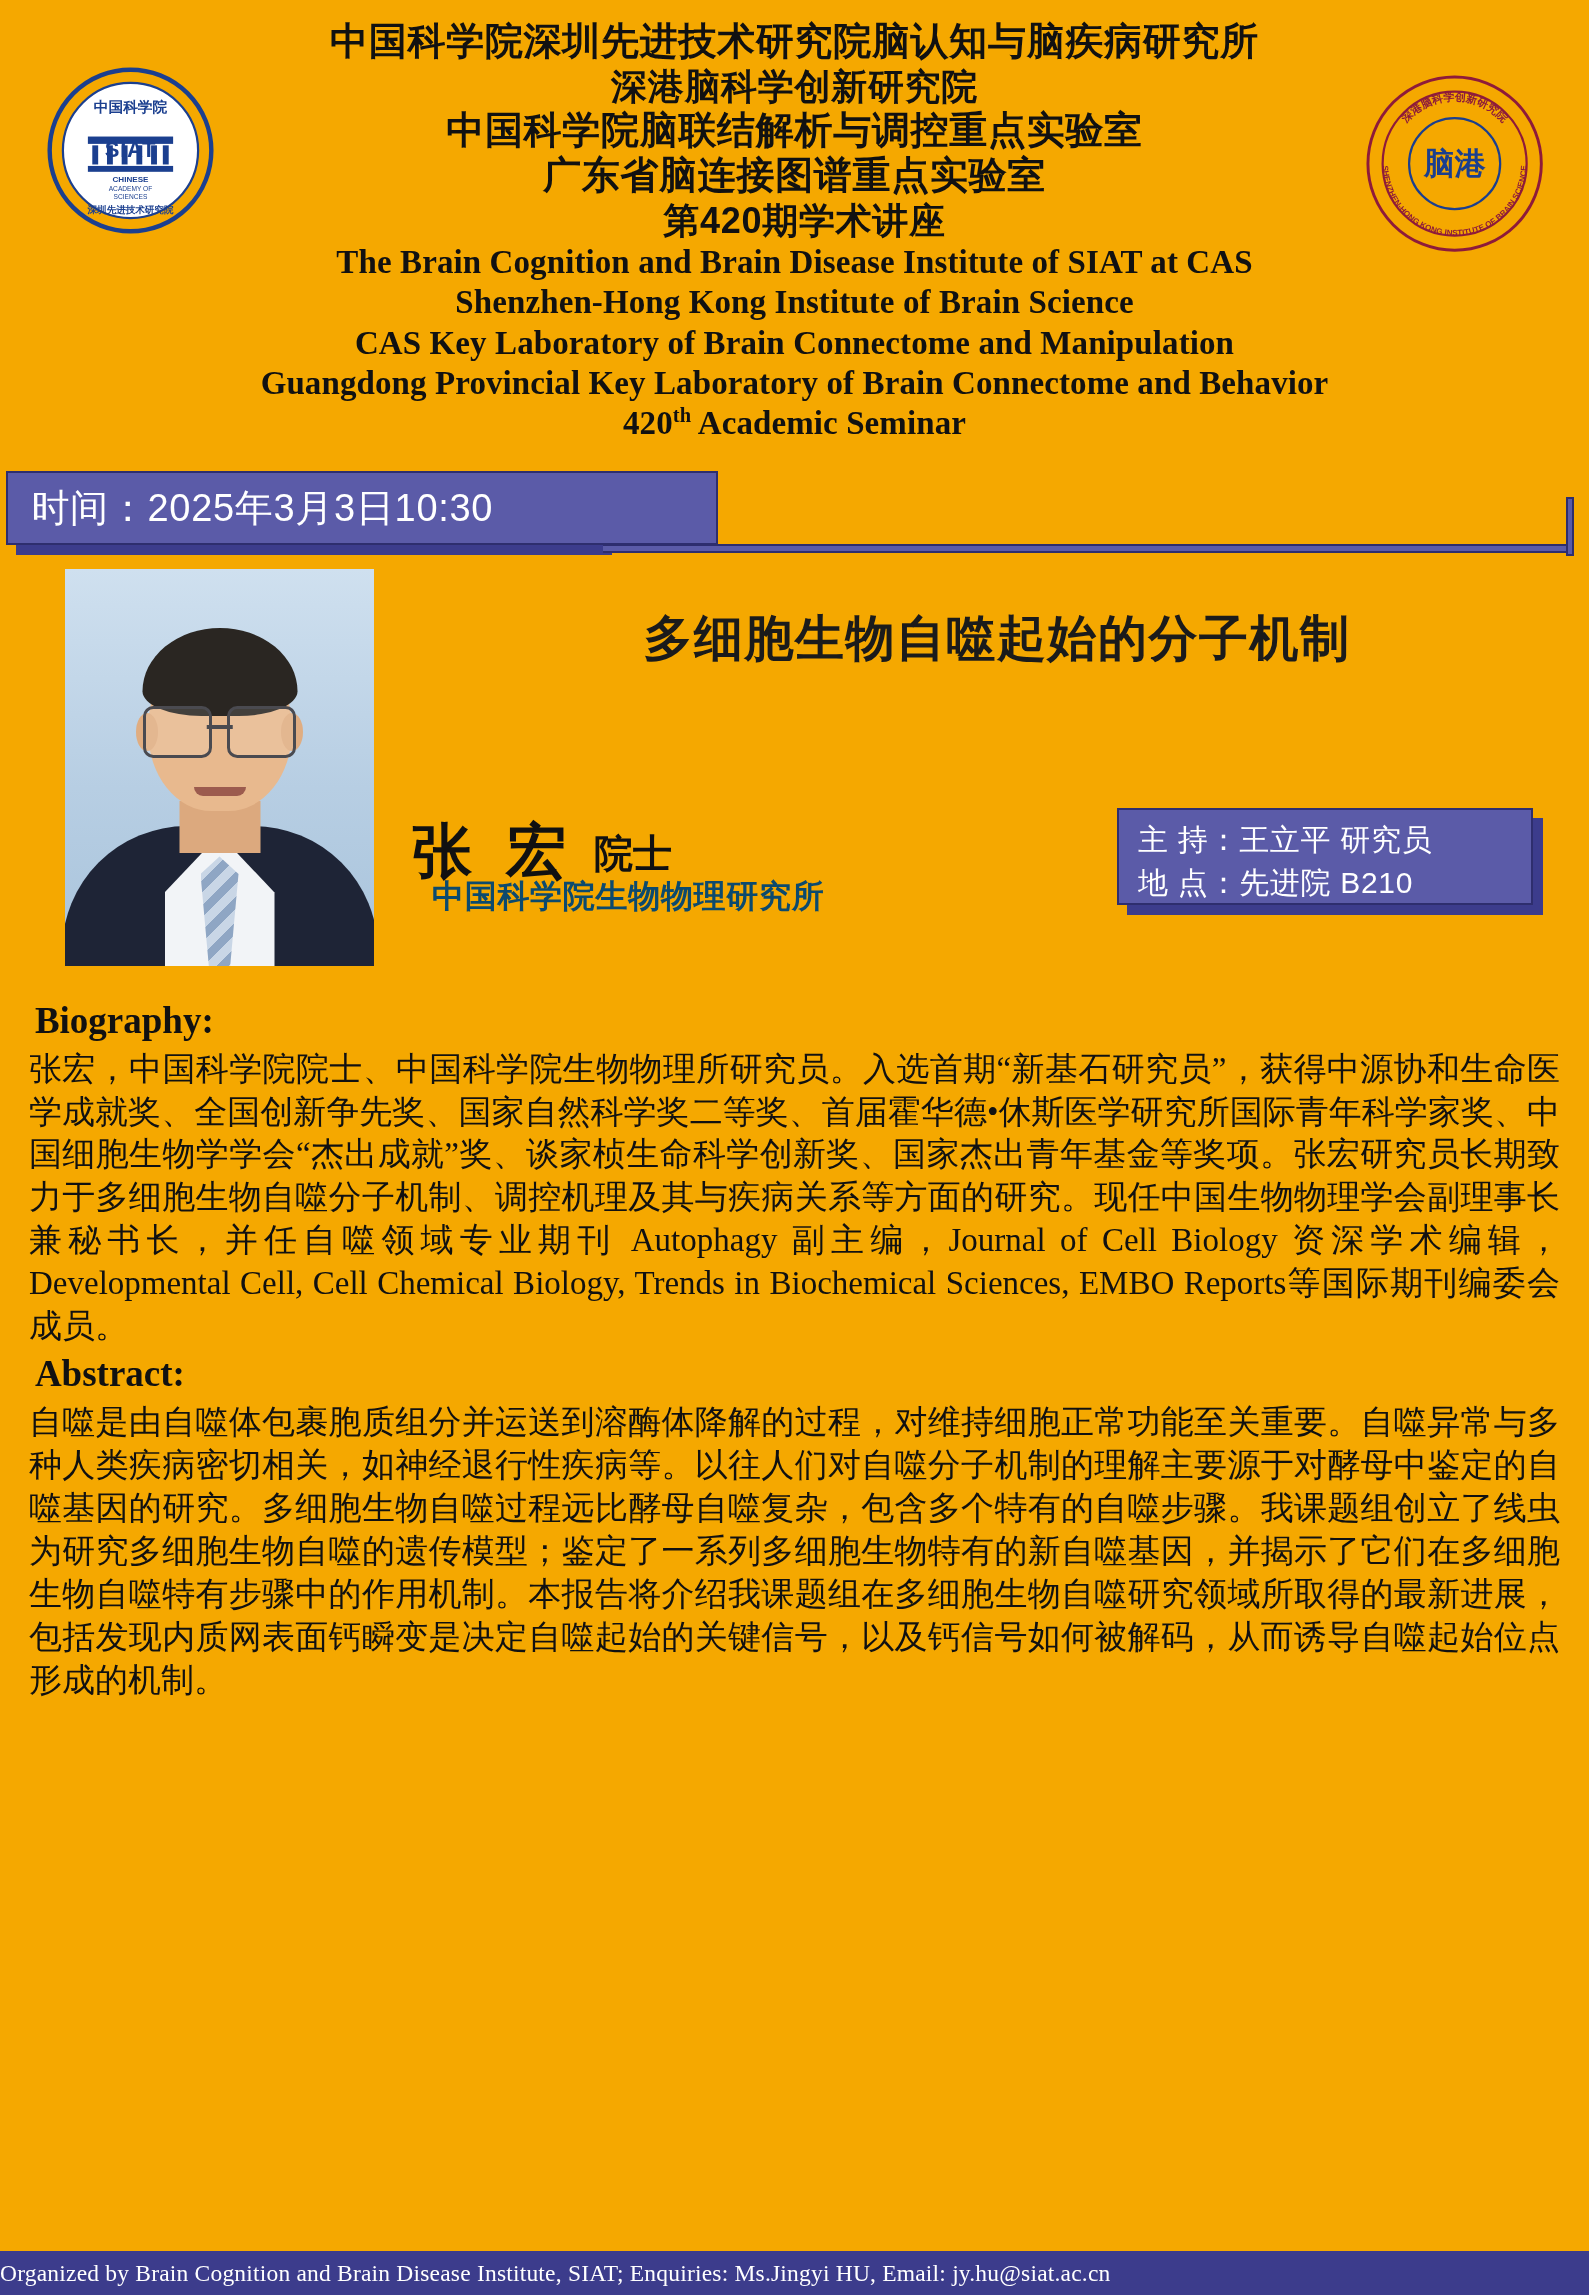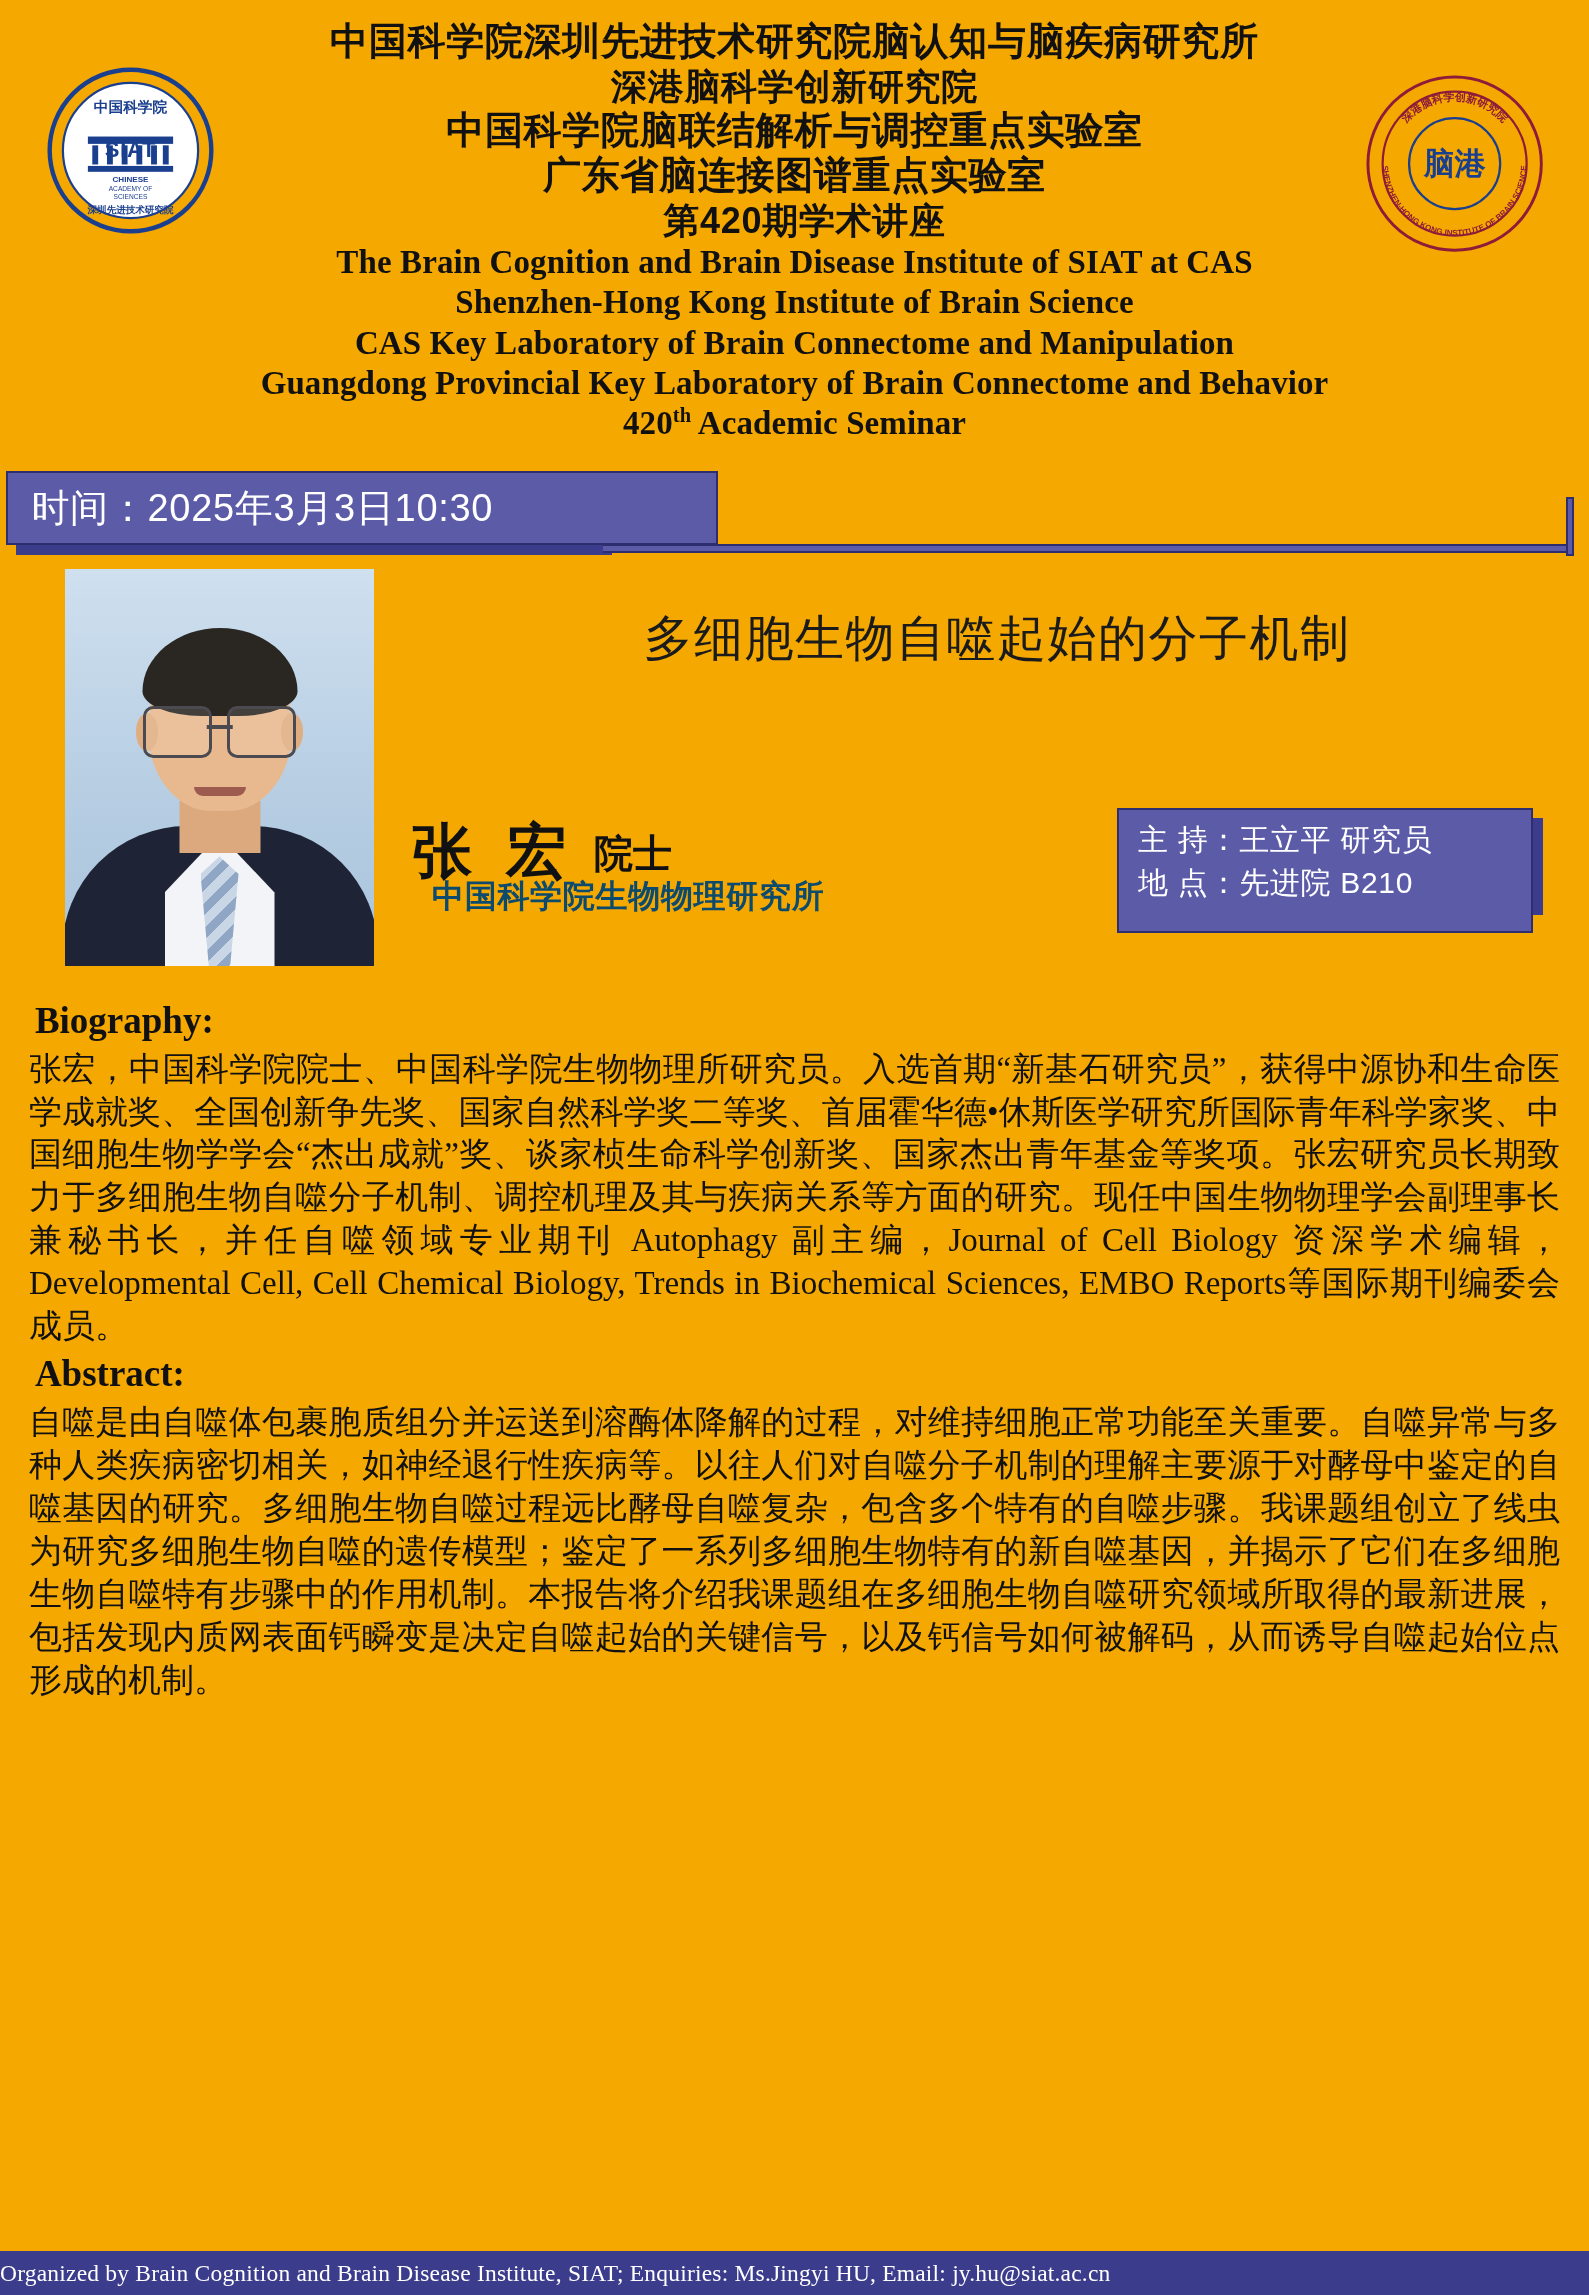--- a/index.html
+++ b/index.html
@@ -227,21 +227,21 @@
     clip-path: polygon(50% 0%, 100% 16%, 78% 100%, 22% 100%, 0% 16%);
   }
 
   .talk-title {
     position: absolute;
     left: 471px;
     top: 53px;
     width: 1052px;
     text-align: center;
     font-size: 49px;
-    font-weight: normal;
+    font-weight: bold;
     color: #1b1b1b;
     letter-spacing: 1.5px;
     font-family: "Liberation Sans", sans-serif;
   }
   .speaker-name {
     position: absolute;
     left: 412px;
     top: 259px;
     font-size: 60px;
     font-weight: bold;
@@ -273,21 +273,21 @@
     top: 265px;
     width: 416px;
     height: 97px;
     background: #3C3C8C;
   }
   .host-box {
     position: absolute;
     left: 1117px;
     top: 255px;
     width: 416px;
-    height: 125px;
+    height: 97px;
     background: #5B5BA8;
     border: 2.2px solid #2E2E6E;
     box-sizing: border-box;
     padding: 8.8px 0 0 19px;
     color: #fff;
   }
   .host-line {
     font-size: 30px;
     line-height: 1.42;
     letter-spacing: 0.7px;

